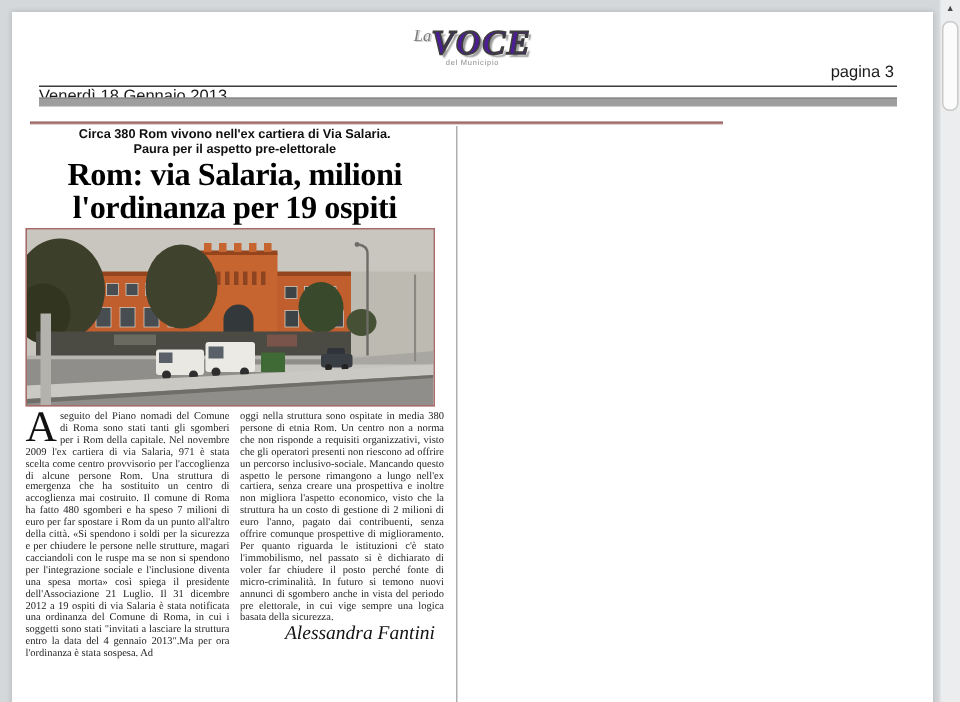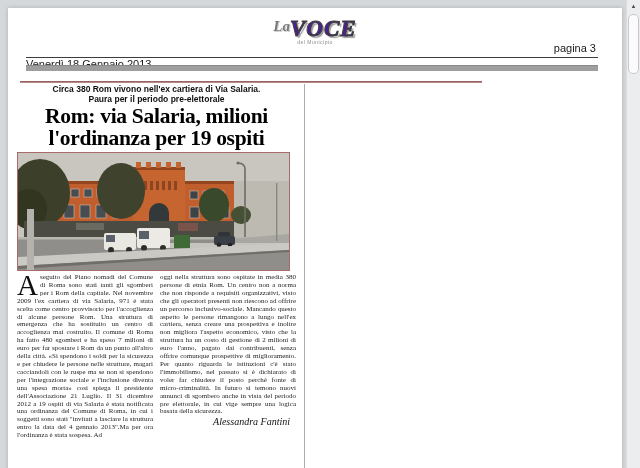--- a/index.html
+++ b/index.html
@@ -8,22 +8,22 @@
   .page{position:absolute;left:8px;top:8px;width:614px;height:472px;
     background:#ffffff;box-shadow:0 0 4px rgba(0,0,0,.18);}
   
   .issue-date{position:absolute;left:18px;top:34px;font-size:11px;color:#1a1a1a;margin-top:16px;}
   .page-number{position:absolute;right:26px;top:34px;font-size:11px;color:#1a1a1a;}
   .header-rule{position:absolute;left:18px;right:24px;top:49px;height:1px;background:#3c3c3c;}
   .header-bar{position:absolute;left:18px;right:24px;top:57px;height:5px;background:#9e9e9e;
     border-top:1px solid #8a8a8a;}
   .logo{position:absolute;left:50%;top:8px;transform:translateX(-50%);
     background:#fff;padding:0 10px 2px 10px;text-align:center;z-index:3;}
-  .logo-la{font-family:"Liberation Serif",serif;font-style:italic;font-weight:bold;
-    font-size:15px;color:#7a7a7a;vertical-align:top;position:relative;top:2px;
+  .logo-la{font-family:"Liberation Serif",serif;font-style:italic;font-weight:normal;
+    font-size:11px;color:#7a7a7a;vertical-align:top;position:relative;top:2px;
     text-shadow:1px 1px 0 #cfcfcf;}
   .logo-voce{font-family:"Liberation Serif",serif;font-style:italic;font-weight:bold;
     font-size:23px;letter-spacing:1px;color:#4c1d95;
     -webkit-text-stroke:1.1px #3d3d3d;text-shadow:2px 2px 1px #9a9a9a;}
   .logo-sub{font-size:5px;color:#8c8c8c;letter-spacing:.5px;margin-top:-3px;}
   
   .red-rule{position:absolute;left:12px;top:73px;width:462px;height:2px;
     background:linear-gradient(#8c5252,#c49a9a);}
   .article{position:absolute;left:9px;top:76px;width:279px;}
   .kicker{font-size:8.5px;font-weight:bold;color:#101010;text-align:center;line-height:1.18;}
@@ -31,21 +31,21 @@
   .headline{margin:2px 0 3px 0;font-family:"Liberation Serif",serif;font-weight:bold;
     font-size:21.5px;line-height:1.0;color:#000;text-align:center;letter-spacing:-.3px;}
   .headline span{display:block;}
   .photo{width:271px;height:117px;border:1px solid #a96a6a;overflow:hidden;background:#c9c6bf;}
   .photo svg{display:block;width:100%;height:100%;}
   .columns{display:flex;gap:7px;margin-top:3px;font-family:"Liberation Serif",serif;
     font-size:7px;line-height:7.9px;color:#1c1c1c;text-align:justify;}
   .col{width:136px;}
   .dropcap{float:left;font-family:"Liberation Serif",serif;font-size:29px;line-height:23px;
     padding-right:2px;color:#111;}
-  .byline{margin-top:2px;text-align:right;font-style:italic;font-size:10px;
+  .byline{margin-top:2px;text-align:right;font-style:italic;font-size:13px;
     padding-right:6px;color:#111;}
   .column-divider{position:absolute;left:296px;top:76px;height:386px;width:1px;background:#adadad;}
   
   .scrollbar{position:absolute;right:0;top:0;width:13px;height:468px;
     background:#ecedee;border-left:1px solid #dadcdd;}
   .scroll-up{position:absolute;top:0;left:0;width:13px;height:13px;
     font-size:6px;color:#4a4a4a;text-align:center;line-height:13px;cursor:pointer;}
   .scroll-thumb{position:absolute;top:14px;left:1px;width:9px;height:58px;
     background:#fbfbfb;border:1px solid #c9c9c9;border-radius:5px;}
 </style>
@@ -64,21 +64,21 @@
       <span class="logo-la">La</span><span class="logo-voce">VOCE</span>
       <div class="logo-sub">del Municipio</div>
     </div>
 
     <div class="red-rule"></div>
     <div class="column-divider"></div>
 
     <div class="article">
       <div class="kicker">
         <span>Circa 380 Rom vivono nell'ex cartiera di Via Salaria.</span>
-        <span>Paura per il periodo pre-elettorale</span>
+        <span>Paura per il aspetto pre-elettorale</span>
       </div>
       <h1 class="headline">
         <span>Rom: via Salaria, milioni</span>
         <span>l'ordinanza per 19 ospiti</span>
       </h1>
 
       <div class="photo">
         <svg viewBox="0 0 271 117" preserveAspectRatio="none">
 
           <rect x="0" y="0" width="271" height="117" fill="#c9c6bf"></rect>

